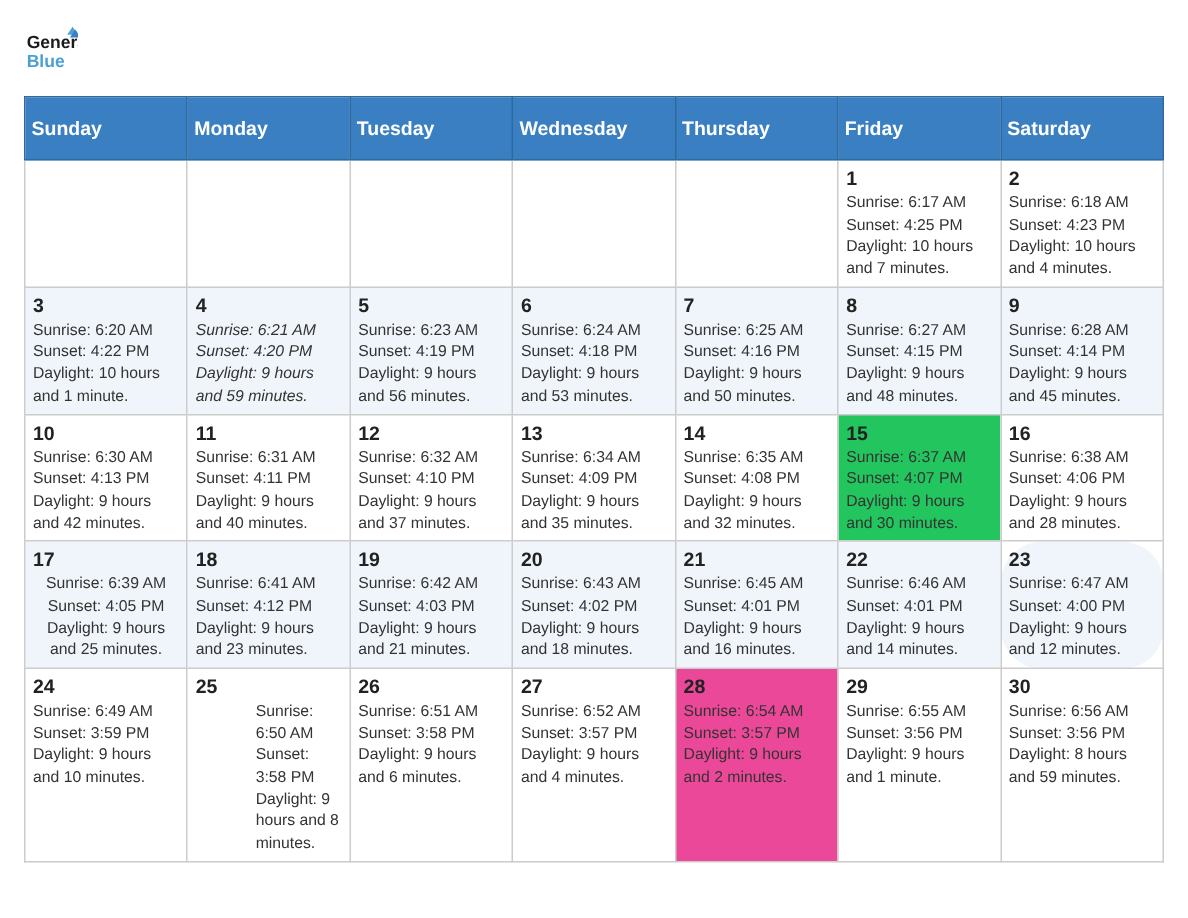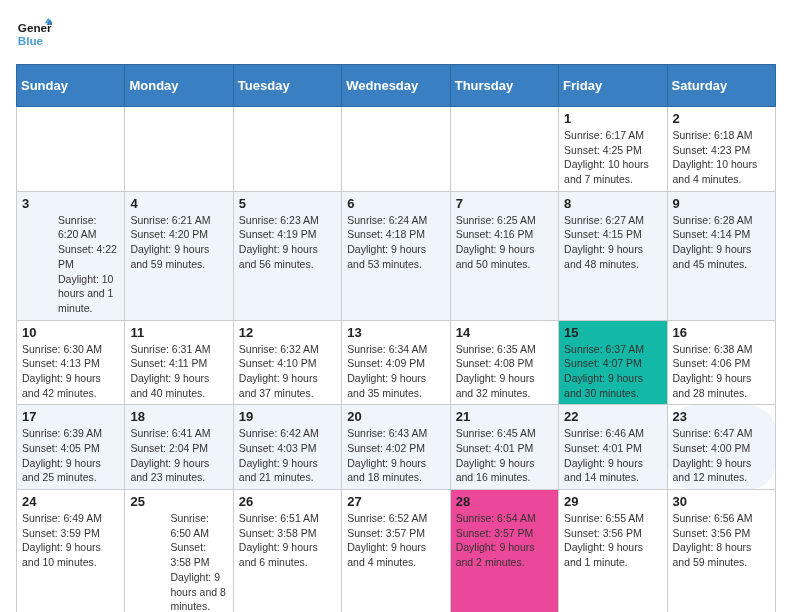--- a/index.html
+++ b/index.html
@@ -131,27 +131,27 @@
         <td style="background: rgb(255, 255, 255);">
           <span class="day-num">2</span>
           <div class="day-info" style="white-space: pre-line;">Sunrise: 6:18 AM
 Sunset: 4:23 PM
 Daylight: 10 hours and 4 minutes.</div>
         </td>
       </tr>
       <tr>
         <td style="background: rgb(240, 245, 251);">
           <span class="day-num">3</span>
-          <div class="day-info" style="white-space: pre-line; margin-left: 36px;">Sunrise: 6:20 AM
+          <div class="day-info" style="white-space: pre-line;">Sunrise: 6:20 AM
 Sunset: 4:22 PM
 Daylight: 10 hours and 1 minute.</div>
         </td>
         <td style="background: rgb(240, 245, 251);">
           <span class="day-num">4</span>
-          <div class="day-info" style="white-space: pre-line;">Sunrise: 6:21 AM
+          <div class="day-info" style="white-space: pre-line; font-style: italic;">Sunrise: 6:21 AM
 Sunset: 4:20 PM
 Daylight: 9 hours and 59 minutes.</div>
         </td>
         <td style="background: rgb(240, 245, 251);">
           <span class="day-num">5</span>
           <div class="day-info" style="white-space: pre-line;">Sunrise: 6:23 AM
 Sunset: 4:19 PM
 Daylight: 9 hours and 56 minutes.</div>
         </td>
         <td style="background: rgb(240, 245, 251);">
@@ -203,44 +203,44 @@
           <div class="day-info" style="white-space: pre-line;">Sunrise: 6:34 AM
 Sunset: 4:09 PM
 Daylight: 9 hours and 35 minutes.</div>
         </td>
         <td style="background: rgb(255, 255, 255);">
           <span class="day-num">14</span>
           <div class="day-info" style="white-space: pre-line;">Sunrise: 6:35 AM
 Sunset: 4:08 PM
 Daylight: 9 hours and 32 minutes.</div>
         </td>
-        <td style="background: #14b8a6;">
+        <td style="background: #22c55e;">
           <span class="day-num">15</span>
           <div class="day-info" style="white-space: pre-line;">Sunrise: 6:37 AM
 Sunset: 4:07 PM
 Daylight: 9 hours and 30 minutes.</div>
         </td>
         <td style="background: rgb(255, 255, 255);">
           <span class="day-num">16</span>
           <div class="day-info" style="white-space: pre-line;">Sunrise: 6:38 AM
 Sunset: 4:06 PM
 Daylight: 9 hours and 28 minutes.</div>
         </td>
       </tr>
       <tr>
         <td style="background: rgb(240, 245, 251);">
           <span class="day-num">17</span>
-          <div class="day-info" style="white-space: pre-line;">Sunrise: 6:39 AM
+          <div class="day-info" style="white-space: pre-line; text-align: center;">Sunrise: 6:39 AM
 Sunset: 4:05 PM
 Daylight: 9 hours and 25 minutes.</div>
         </td>
         <td style="background: rgb(240, 245, 251);">
           <span class="day-num">18</span>
           <div class="day-info" style="white-space: pre-line;">Sunrise: 6:41 AM
-Sunset: 2:04 PM
+Sunset: 4:12 PM
 Daylight: 9 hours and 23 minutes.</div>
         </td>
         <td style="background: rgb(240, 245, 251);">
           <span class="day-num">19</span>
           <div class="day-info" style="white-space: pre-line;">Sunrise: 6:42 AM
 Sunset: 4:03 PM
 Daylight: 9 hours and 21 minutes.</div>
         </td>
         <td style="background: rgb(240, 245, 251);">
           <span class="day-num">20</span>

